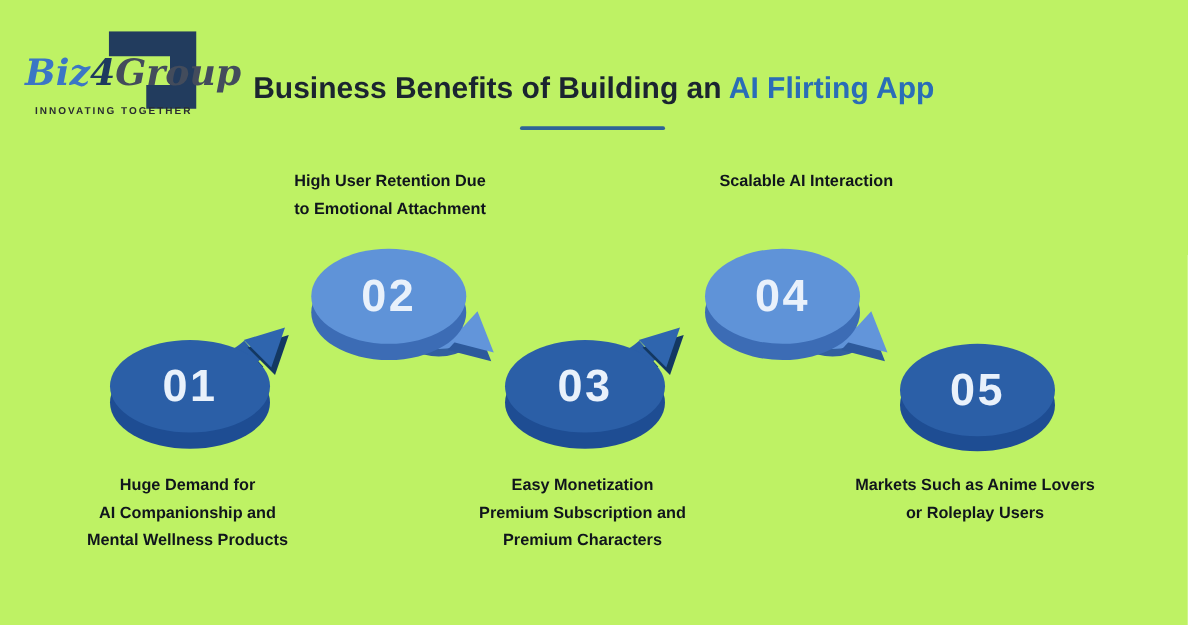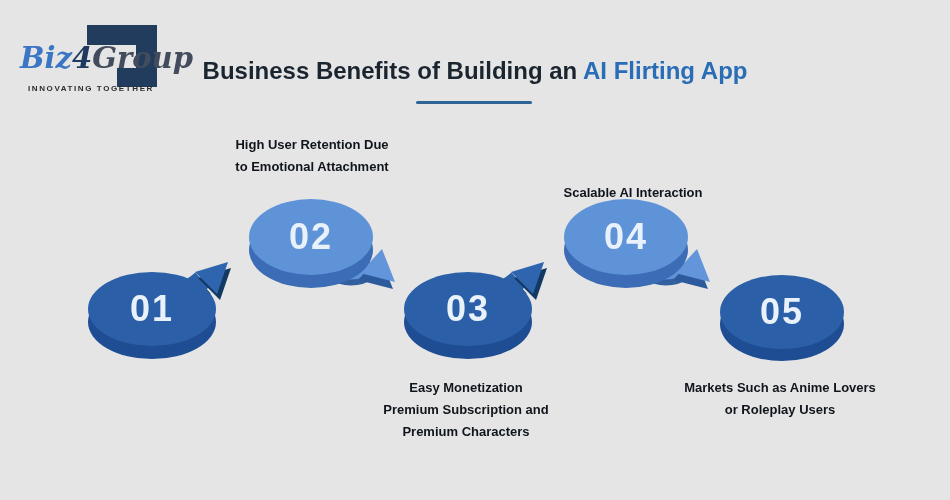--- a/index.html
+++ b/index.html
@@ -1,19 +1,19 @@
 <!DOCTYPE html>
 <html><head>
 <meta charset="utf-8">
 <style>
   html,body{margin:0;padding:0;}
   #canvas{
     position:relative;
     width:950px;height:500px;
-    background:#e5e5e5;
+    background:#bef264;
     overflow:hidden;
     font-family:"Liberation Sans", sans-serif;
   }
   
   .logo{position:absolute;left:18px;top:14px;width:152px;height:88px;}
   .logo-bracket{position:absolute;left:69px;top:11px;}
   .logo-text{
     position:absolute;left:2px;top:28px;white-space:nowrap;
     font-family:"DejaVu Serif", serif;font-style:italic;font-size:29px;line-height:32px;
   }
@@ -109,33 +109,38 @@
     <ellipse cx="66" cy="42" rx="62" ry="38" fill="#5f93d8"></ellipse>
     <text class="num" x="66" y="54" text-anchor="middle" fill="#e9f1fb">04</text>
   </svg>
 
   <svg class="step-svg" style="left:716px;top:270px" width="132" height="95" viewBox="0 0 132 95">
     <ellipse cx="66" cy="54" rx="62" ry="37" fill="#1e4d93"></ellipse>
     <ellipse cx="66" cy="42" rx="62" ry="37" fill="#2b5fa7"></ellipse>
     <text class="num" x="66" y="54" text-anchor="middle" fill="#e9f1fb">05</text>
   </svg>
 
+  <div class="step-label" style="left:9px;top:377px;width:282px;">
+    <div>Huge Demand for</div>
+    <div>AI Companionship and</div>
+    <div>Mental Wellness Products</div>
+  </div>
 
   <div class="step-label" style="left:171px;top:134px;width:282px;">
     <div>High User Retention Due</div>
     <div>to Emotional Attachment</div>
   </div>
 
   <div class="step-label" style="left:325px;top:377px;width:282px;">
     <div>Easy Monetization</div>
     <div>Premium Subscription and</div>
     <div>Premium Characters</div>
   </div>
 
-  <div class="step-label" style="left:492px;top:134px;width:282px;margin-top:48px;">
+  <div class="step-label" style="left:504px;top:134px;width:282px;">
     <div>Scalable AI Interaction</div>
   </div>
 
   <div class="step-label" style="left:624px;top:377px;width:312px;">
     <div>Markets Such as Anime Lovers</div>
     <div>or Roleplay Users</div>
   </div>
 
 </div>
 

